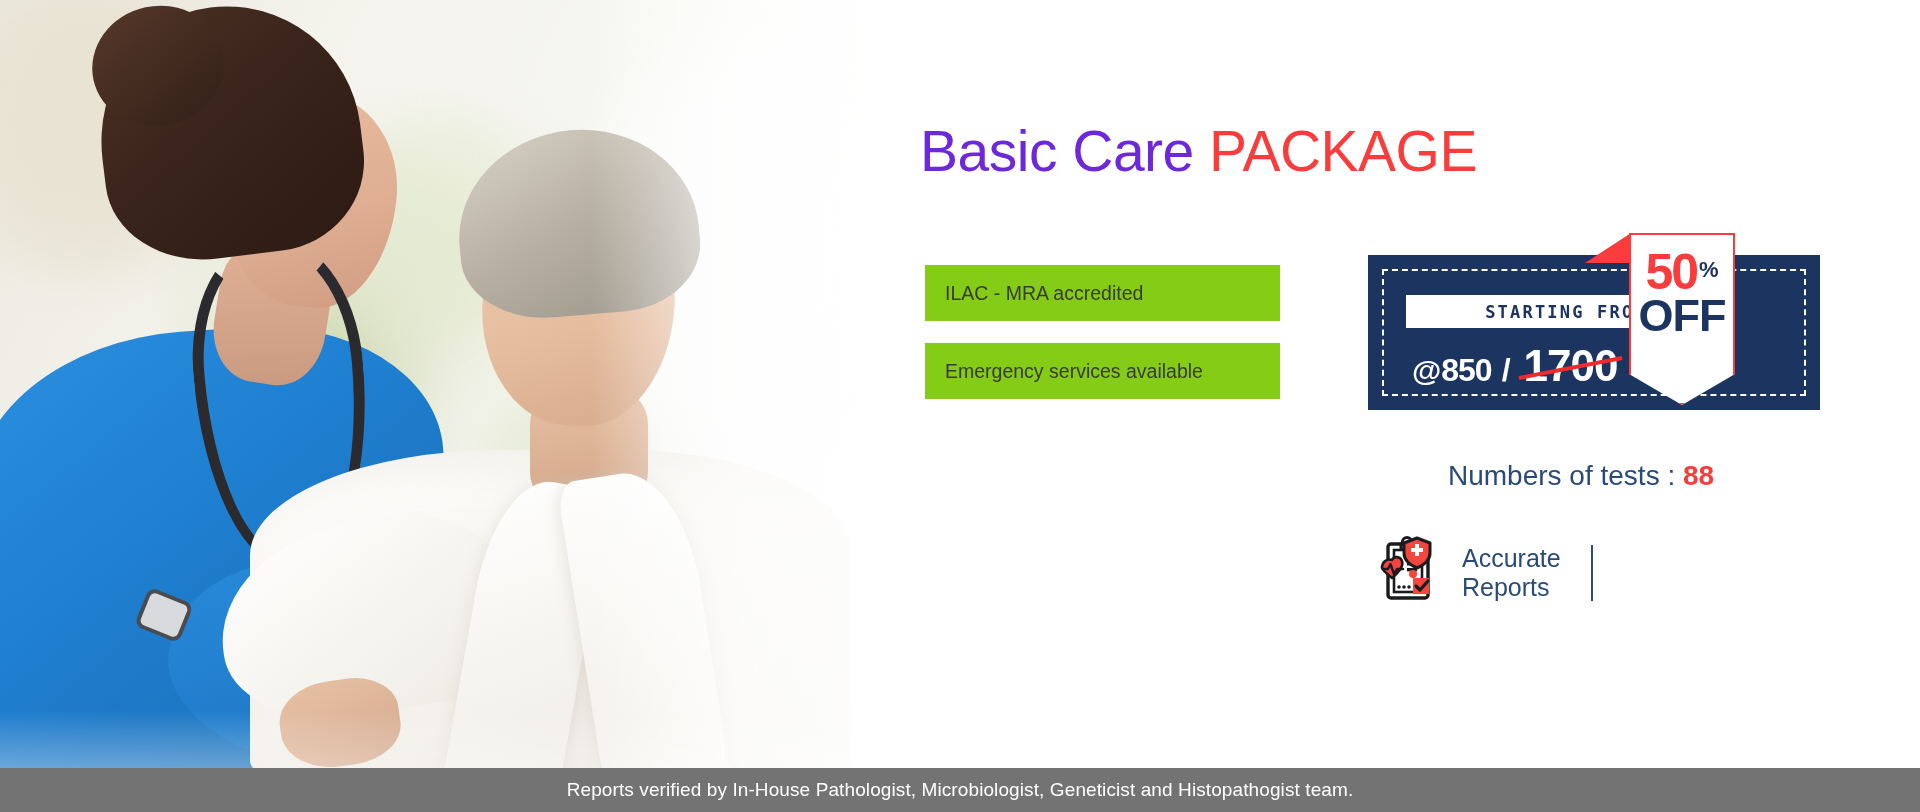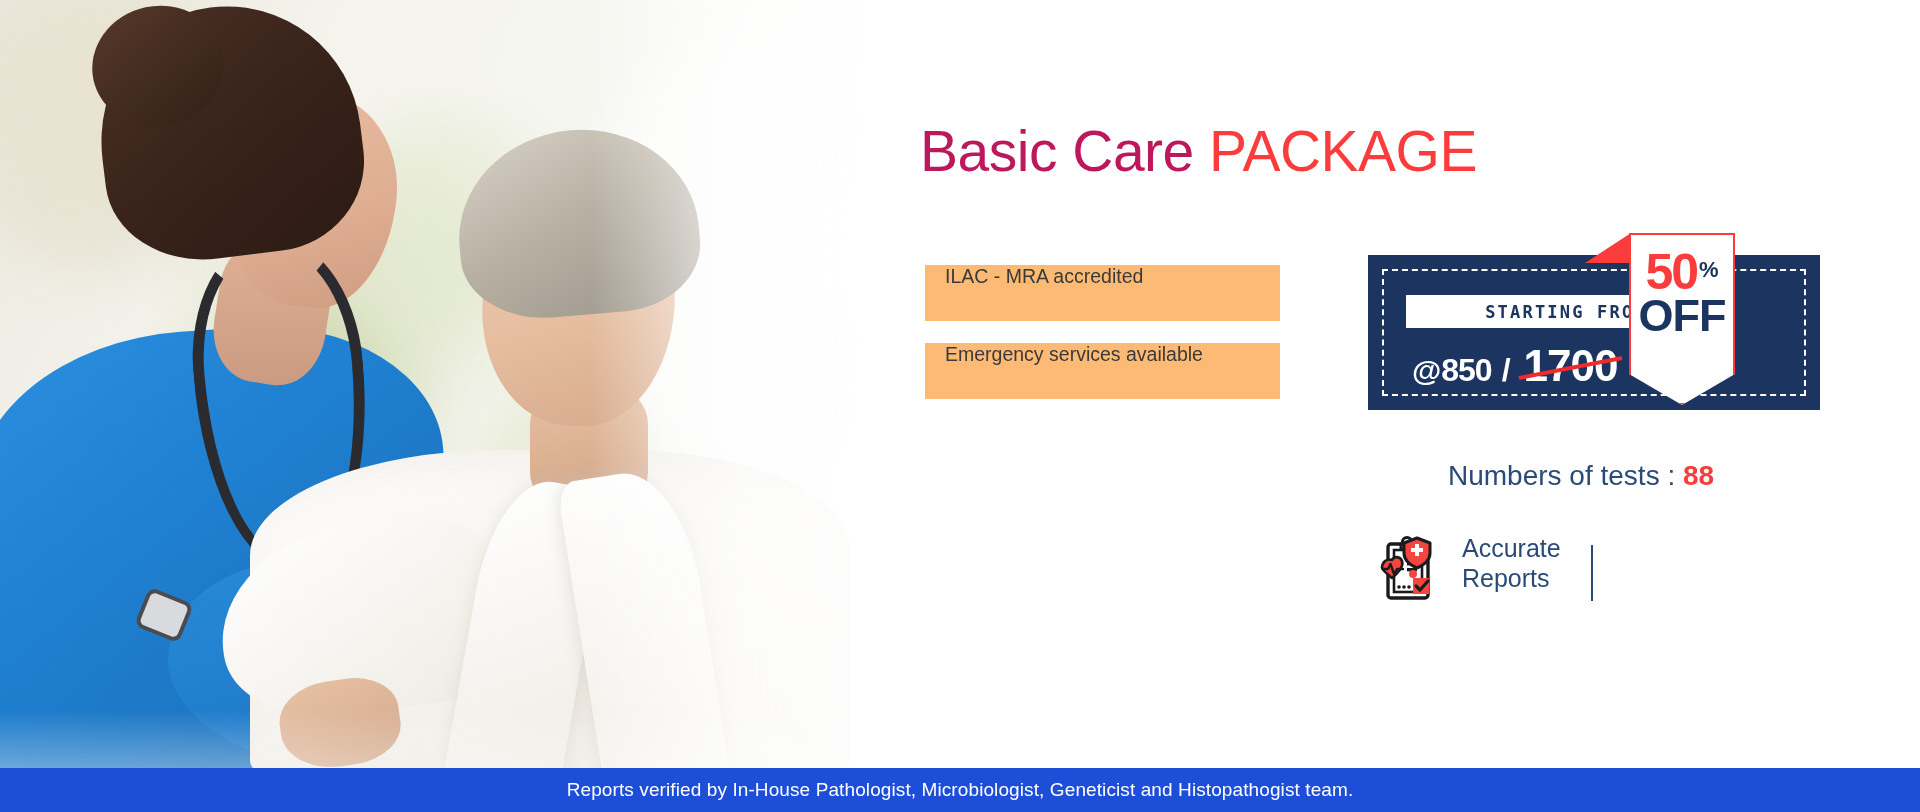--- a/index.html
+++ b/index.html
@@ -169,28 +169,28 @@
     position:absolute; left:0; bottom:0; width:100%; height:60px;
     background:linear-gradient(to bottom, rgba(255,255,255,0), rgba(255,255,255,.35));
   }
 
   
   .headline {
     position:absolute; left:920px; top:118px;
     font-size:57px; font-weight:400; letter-spacing:-0.5px;
     white-space:nowrap;
   }
-  .headline .t1 { color:#be185d; }
+  .headline .t1 { color:#6d28d9; }
   .headline .t2 { color:#fa3c3c; }
 
   
   .features { position:absolute; left:925px; top:265px; width:355px; }
   .feature {
-    height:56px; background:#fdba74;
-    display:flex; align-items:flex-start;
+    height:56px; background:#84cc16;
+    display:flex; align-items:center;
     padding-left:20px; margin-bottom:22px;
     color:#3a3a3a; font-size:19.5px; font-weight:400;
     white-space:nowrap;
   }
 
   
   .coupon-area { position:absolute; left:1368px; top:255px; width:460px; }
   .coupon {
     position:relative;
     width:452px; height:155px;
@@ -254,35 +254,35 @@
 
   
   .tests {
     position:absolute; left:1448px; top:460px;
     font-size:28px; color:#2a4a78; white-space:nowrap;
   }
   .tests b { color:#fa3c3c; font-weight:700; }
 
   
   .trust { position:absolute; left:1372px; top:534px; display:flex; align-items:center; }
-  .trust-item { display:flex; }
+  .trust-item { display:flex; align-items:center; }
   .trust-label {
     margin-left:16px; color:#2a4a78;
     font-size:25px; line-height:1.18; white-space:nowrap;
   }
   .trust-div {
     width:2px; height:56px; background:#2a4a78;
     margin:0 30px;
   }
 
   
   .footer {
     position:absolute; left:0; bottom:0;
     width:1920px; height:44px;
-    background:#1d4ed8;
+    background:#737373;
     display:flex; align-items:center; justify-content:center;
   }
   .footer-text {
     color:#ffffff; font-size:19px;
     font-family:"Liberation Sans Narrow","Liberation Sans", sans-serif;
     letter-spacing:.1px;
   }
 </style>
 </head>
 <body>

